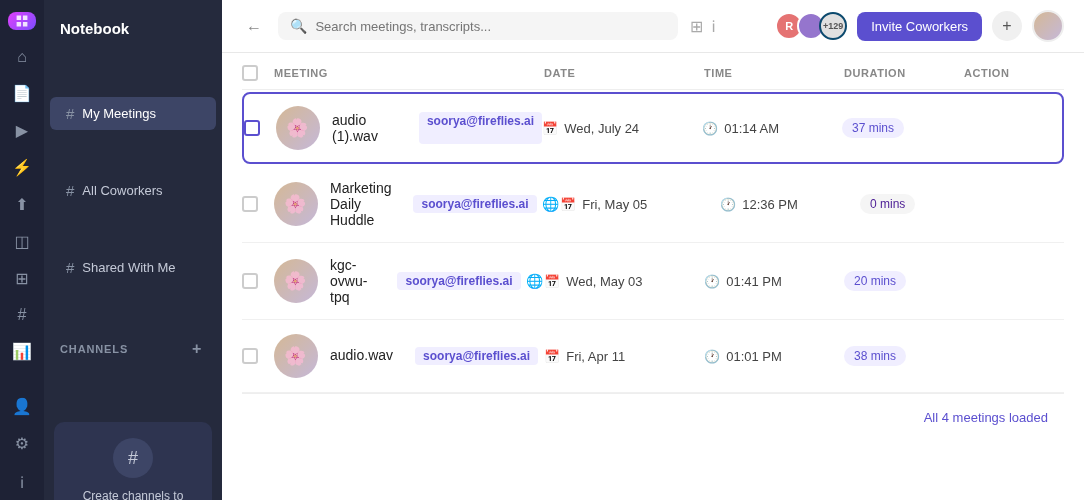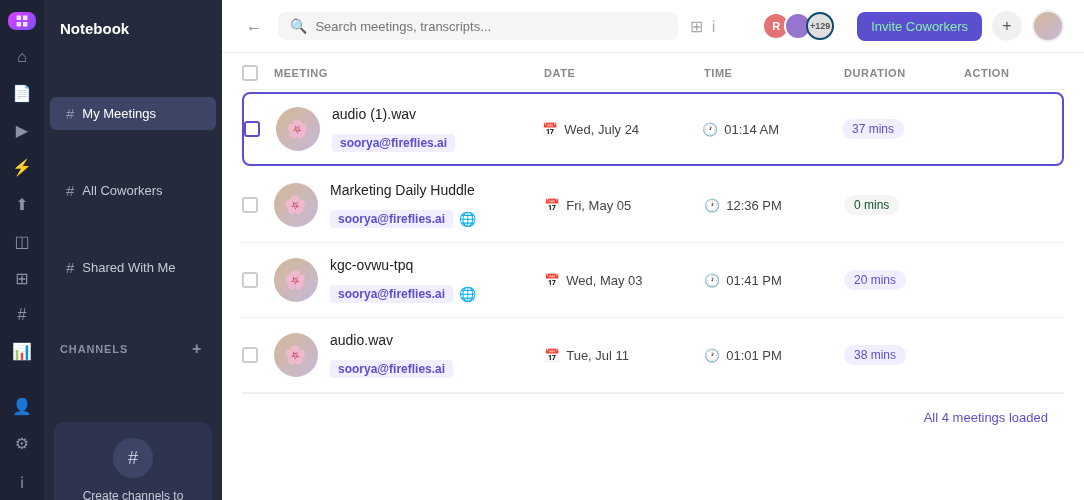--- a/index.html
+++ b/index.html
@@ -254,21 +254,21 @@
       gap: 12px;
     }
     .meeting-thumb-placeholder {
       width: 44px; height: 44px;
       border-radius: 50%;
       background: linear-gradient(135deg, #d4b896, #c5b8d8);
       display: flex; align-items: center; justify-content: center;
       font-size: 18px; color: rgba(255,255,255,0.7);
       flex-shrink: 0;
     }
-    .meeting-info { display: flex; flex-direction: column; gap: 12px; }
+    .meeting-info { display: flex; flex-direction: row; gap: 22px; }
     .meeting-name { font-size: 14px; font-weight: 500; color: #222; }
     .meeting-email {
       font-size: 12px;
       color: #5b4fcf;
       background: #f0eeff;
       padding: 2px 8px;
       border-radius: 4px;
       display: inline-block;
       font-weight: bold;
     }
@@ -283,21 +283,21 @@
       background: #f0eeff;
       color: #5b4fcf;
       padding: 3px 10px;
       border-radius: 12px;
       font-size: 12px;
       font-weight: 500;
       display: inline-block;
     }
     .duration-badge.zero {
       background: #f5f5f5;
-      color: #14532d;
+      color: #4c1d95;
     }
     .footer-text {
       text-align: right;
       padding: 16px;
       font-size: 13px;
       color: #5b4fcf;
       border-top: 1px solid #eee;
     }
   </style>
 </head>
@@ -365,21 +365,21 @@
     <div class="topbar-icons">
       <span>⊞</span>
       <span>ℹ</span>
     </div>
     <div class="topbar-right">
       <div class="avatars-group">
         <div class="avatar-circle" style="background:#e57373;">R</div>
         <div class="avatar-circle" style="background:#9575cd; width:28px; height:28px; border-radius:50%; border:2px solid #fff; display:flex; align-items:center; justify-content:center; font-size:11px; color:white; margin-left:-6px;"></div>
         <div class="avatar-circle avatar-count" style="background:#e0e0e0; color:#555; width:28px; height:28px; border-radius:50%; border:2px solid #0c4a6e; display:flex; align-items:center; justify-content:center; font-size:9px; margin-left:-6px;">+129</div>
       </div>
-      <button class="invite-btn" style="background:#5b4fcf; color:#86efac; border:none; border-radius:8px; padding:7px 14px; font-size:13px; cursor:pointer;margin-left:13px;">Invite Coworkers</button>
+      <button class="invite-btn" style="background:#5b4fcf; color:#ffffff; border:none; border-radius:8px; padding:7px 14px; font-size:13px; cursor:pointer;">Invite Coworkers</button>
       <button class="plus-btn">+</button>
       <div class="user-avatar" style="width:32px; height:32px; border-radius:50%; background:linear-gradient(135deg,#d4b896,#c5b8d8); border:2px solid #eee;"></div>
     </div>
   </div>
 
   <div class="table-area">
     <div class="table-header">
       <div>
         <div class="checkbox"></div>
       </div>
@@ -477,21 +477,21 @@
         </div>
       <div class="meeting-cell">
         <div class="meeting-thumb-placeholder">🌸</div>
         <div class="meeting-info">
           <span class="meeting-name">audio.wav</span>
           <span class="meeting-email">soorya@fireflies.ai</span>
         </div>
       </div>
       <div class="date-cell">
         <span class="cell-icon">📅</span>
-        <span>Tue, Jul 11</span>
+        <span>Fri, Apr 11</span>
       </div>
       <div class="time-cell">
         <span class="cell-icon">🕐</span>
         <span>01:01 PM</span>
       </div>
       <div>
         <span class="duration-badge">38 mins</span>
       </div>
       <div></div>
     </div>

